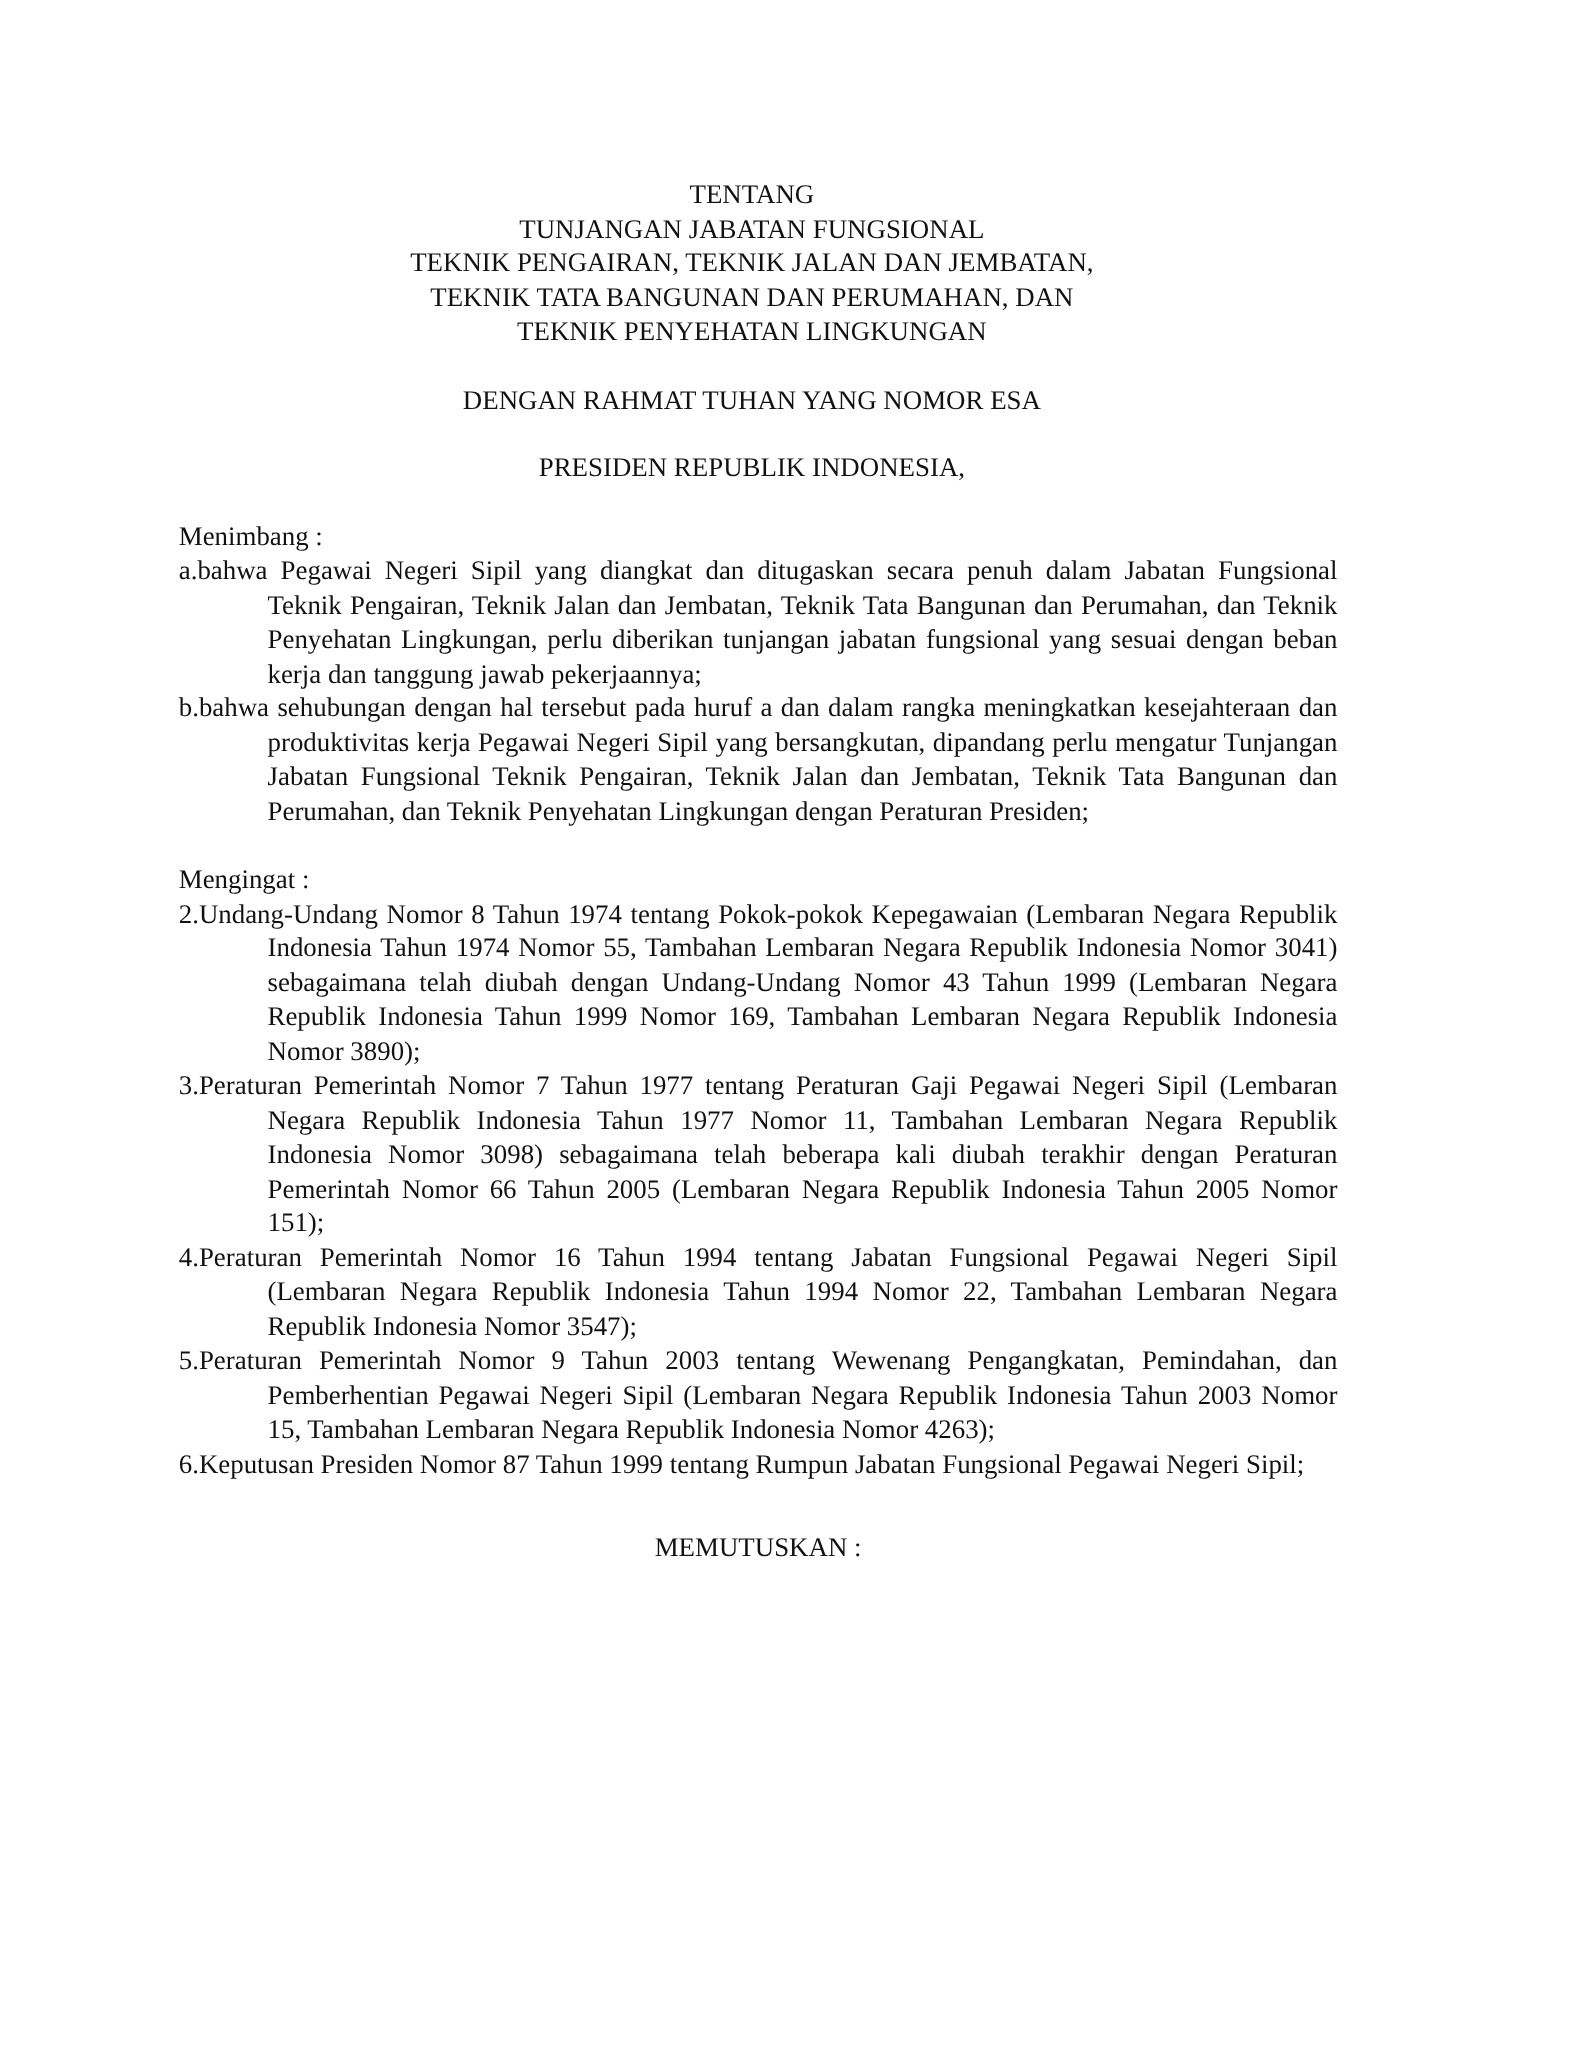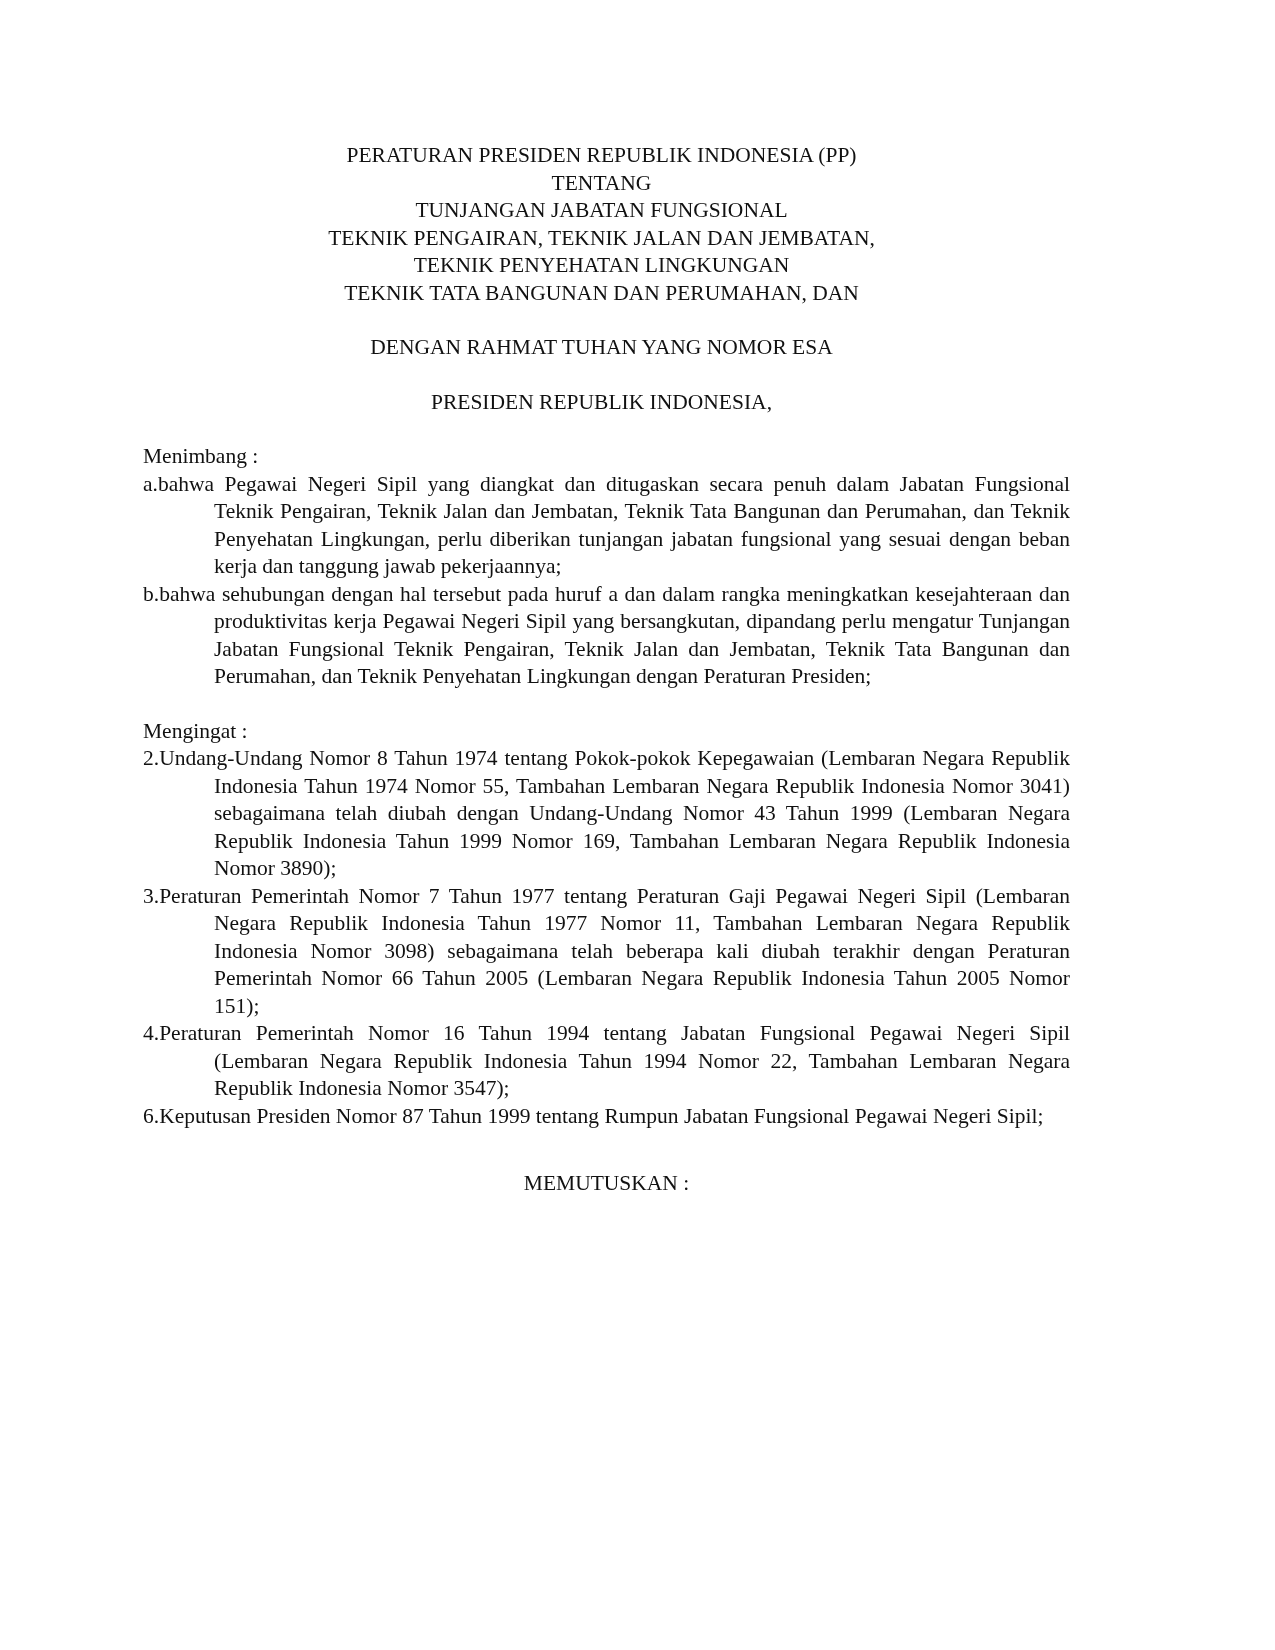--- a/index.html
+++ b/index.html
@@ -13,42 +13,42 @@
   .gap2 { height: 27px; }
   .heading { display: block; }
   .item { text-align: justify; text-align-last: left; padding-left: 71px; text-indent: -71px; }
   .memutuskan { margin-top: 40px; text-align: center; }
 </style>
 </head>
 <body>
 
 <div class="page">
   <div class="center title-block">
-    <span class="title-line">PERATURAN PRESIDEN REPUBLIK INDONESIA (PP)</span>
     <span class="title-line">TENTANG</span>
     <span class="title-line">TUNJANGAN JABATAN FUNGSIONAL</span>
     <span class="title-line">TEKNIK PENGAIRAN, TEKNIK JALAN DAN JEMBATAN,</span>
+    <span class="title-line">TEKNIK TATA BANGUNAN DAN PERUMAHAN, DAN</span>
     <span class="title-line">TEKNIK PENYEHATAN LINGKUNGAN</span>
-    <span class="title-line">TEKNIK TATA BANGUNAN DAN PERUMAHAN, DAN</span>
   </div>
   <div class="gap1"></div>
   <div class="center title-block">DENGAN RAHMAT TUHAN YANG NOMOR ESA</div>
   <div class="gap2"></div>
   <div class="center title-block">PRESIDEN REPUBLIK INDONESIA,</div>
   <div class="gap2"></div>
 
   <section>
     <span class="heading">Menimbang :</span>
     <div class="item">a.bahwa Pegawai Negeri Sipil yang diangkat dan ditugaskan secara penuh dalam Jabatan Fungsional Teknik Pengairan, Teknik Jalan dan Jembatan, Teknik Tata Bangunan dan Perumahan, dan Teknik Penyehatan Lingkungan, perlu diberikan tunjangan jabatan fungsional yang sesuai dengan beban kerja dan tanggung jawab pekerjaannya;</div>
     <div class="item">b.bahwa sehubungan dengan hal tersebut pada huruf a dan dalam rangka meningkatkan kesejahteraan dan produktivitas kerja Pegawai Negeri Sipil yang bersangkutan, dipandang perlu mengatur Tunjangan Jabatan Fungsional Teknik Pengairan, Teknik Jalan dan Jembatan, Teknik Tata Bangunan dan Perumahan, dan Teknik Penyehatan Lingkungan dengan Peraturan Presiden;</div>
   </section>
   <div class="gap2"></div>
 
   <section>
     <span class="heading">Mengingat :</span>
     <div class="item">2.Undang-Undang Nomor 8 Tahun 1974 tentang Pokok-pokok Kepegawaian (Lembaran Negara Republik Indonesia Tahun 1974 Nomor 55, Tambahan Lembaran Negara Republik Indonesia Nomor 3041) sebagaimana telah diubah dengan Undang-Undang Nomor 43 Tahun 1999 (Lembaran Negara Republik Indonesia Tahun 1999 Nomor 169, Tambahan Lembaran Negara Republik Indonesia Nomor 3890);</div>
     <div class="item">3.Peraturan Pemerintah Nomor 7 Tahun 1977 tentang Peraturan Gaji Pegawai Negeri Sipil (Lembaran Negara Republik Indonesia Tahun 1977 Nomor 11, Tambahan Lembaran Negara Republik Indonesia Nomor 3098) sebagaimana telah beberapa kali diubah terakhir dengan Peraturan Pemerintah Nomor 66 Tahun 2005 (Lembaran Negara Republik Indonesia Tahun 2005 Nomor 151);</div>
     <div class="item">4.Peraturan Pemerintah Nomor 16 Tahun 1994 tentang Jabatan Fungsional Pegawai Negeri Sipil (Lembaran Negara Republik Indonesia Tahun 1994 Nomor 22, Tambahan Lembaran Negara Republik Indonesia Nomor 3547);</div>
+    <div class="item">5.Peraturan Pemerintah Nomor 9 Tahun 2003 tentang Wewenang Pengangkatan, Pemindahan, dan Pemberhentian Pegawai Negeri Sipil (Lembaran Negara Republik Indonesia Tahun 2003 Nomor 15, Tambahan Lembaran Negara Republik Indonesia Nomor 4263);</div>
     <div class="item">6.Keputusan Presiden Nomor 87 Tahun 1999 tentang Rumpun Jabatan Fungsional Pegawai Negeri Sipil;</div>
   </section>
 
   <div class="memutuskan">MEMUTUSKAN :</div>
 </div>
 
 </body></html>

